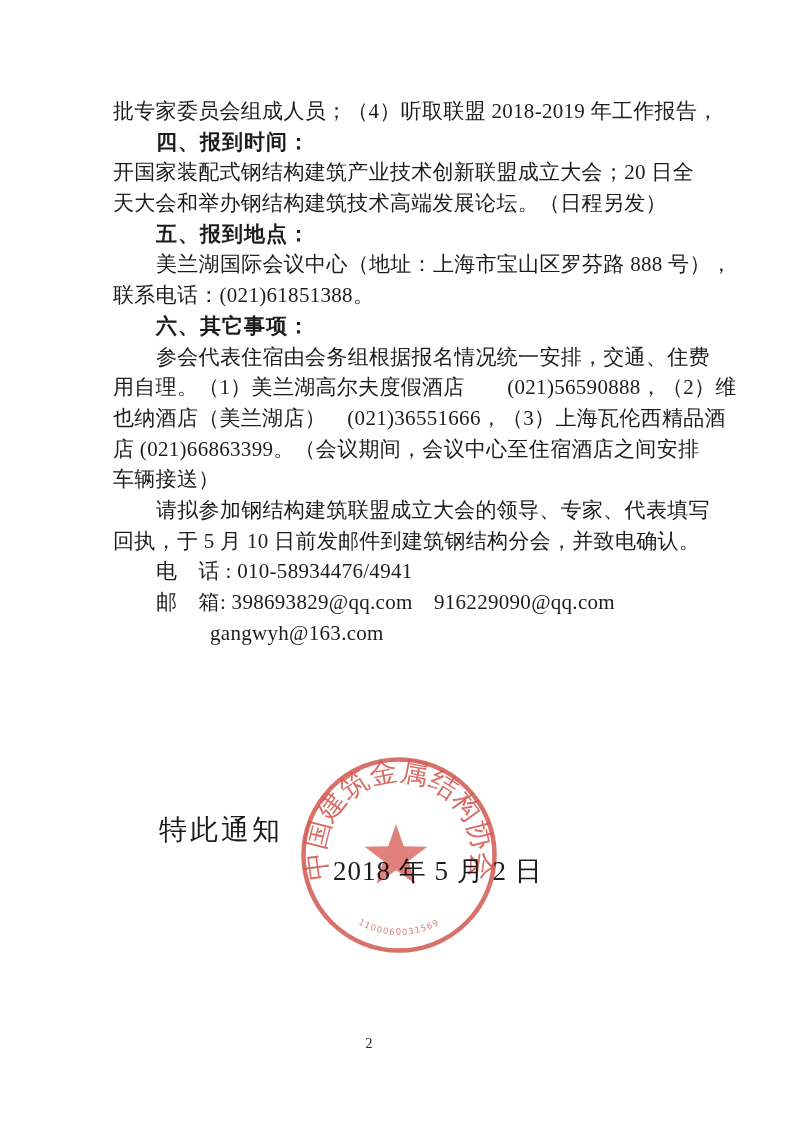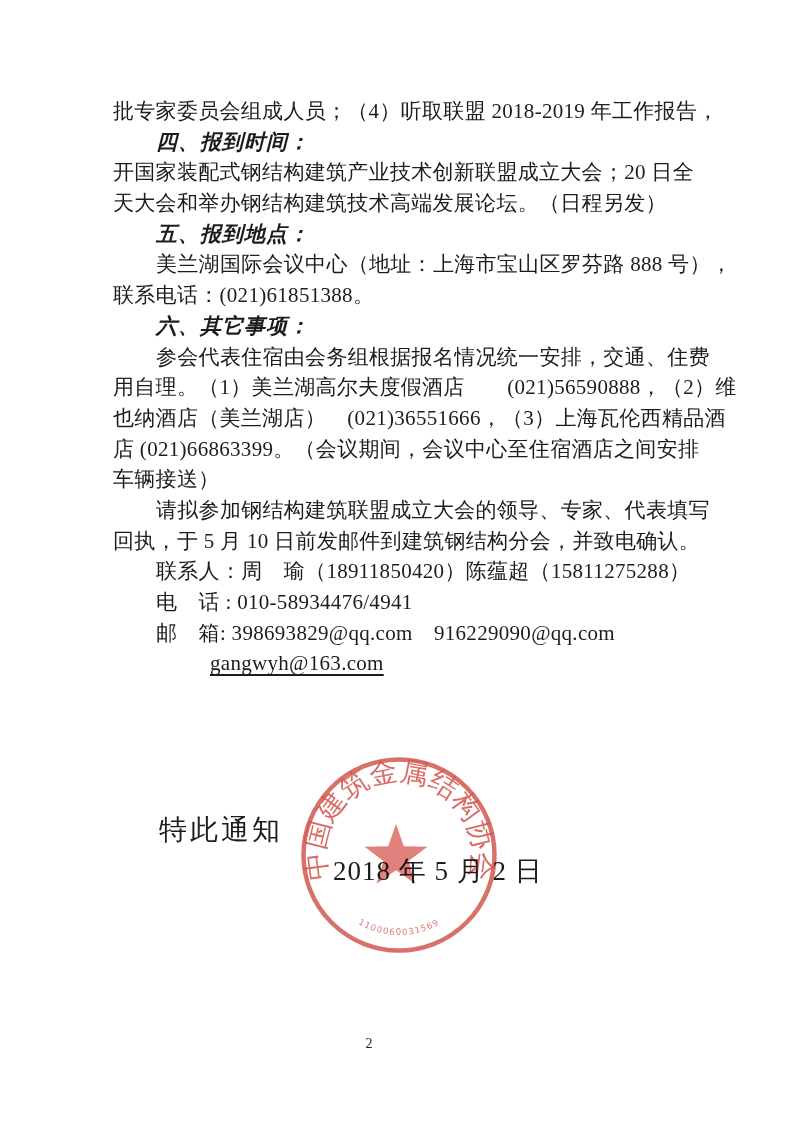--- a/index.html
+++ b/index.html
@@ -9,25 +9,24 @@
   }
   .content { position:absolute; left:113px; top:96px; width:575px; }
   .line {
     height:30.7px; line-height:30.7px; font-size:21px;
     white-space:pre; letter-spacing:0.3px;
   }
   .heading {
     font-weight:bold;
     font-family:"Liberation Sans","DejaVu Sans",sans-serif;
     letter-spacing:1px;
-    font-style:italic;
   }
   .indent { padding-left:43px; }
   .email-line { padding-left:97px; }
-  .email-line .email-text { text-decoration:underline; text-underline-offset:4px; }
+  .email-line .email-text { text-underline-offset:4px; }
   .closing { position:absolute; left:159px; top:811px; font-size:28px; letter-spacing:3px; }
   .date-line { position:absolute; left:333px; top:853px; font-size:27px; letter-spacing:1px; white-space:pre; }
   .stamp {
     position:absolute; left:299px; top:755px; width:200px; height:200px;
     mix-blend-mode:multiply; opacity:0.92; pointer-events:none;
   }
   .page-num {
     position:absolute; left:0; right:0; top:1036px; text-align:center;
     font-size:14px; color:#222;
   }
@@ -46,21 +45,20 @@
     <div class="line indent">美兰湖国际会议中心（地址：上海市宝山区罗芬路 888 号），</div>
     <div class="line">联系电话：(021)61851388。</div>
     <div class="line heading indent">六、其它事项：</div>
     <div class="line indent">参会代表住宿由会务组根据报名情况统一安排，交通、住费</div>
     <div class="line">用自理。（1）美兰湖高尔夫度假酒店　　(021)56590888，（2）维</div>
     <div class="line">也纳酒店（美兰湖店）　(021)36551666，（3）上海瓦伦西精品酒</div>
     <div class="line">店 (021)66863399。（会议期间，会议中心至住宿酒店之间安排</div>
     <div class="line">车辆接送）</div>
     <div class="line indent">请拟参加钢结构建筑联盟成立大会的领导、专家、代表填写</div>
     <div class="line">回执，于 5 月 10 日前发邮件到建筑钢结构分会，并致电确认。</div>
-    <div class="line indent">联系人：周　瑜（18911850420）陈蕴超（15811275288）</div>
     <div class="line indent">电　话 : 010-58934476/4941</div>
     <div class="line indent">邮　箱: 398693829@qq.com　916229090@qq.com</div>
     <div class="line email-line"><span class="email-text">gangwyh@163.com</span></div>
   </div>
 
   <div class="closing">特此通知</div>
   <div class="date-line">2018 年 5 月 2 日</div>
 
   <svg class="stamp" viewBox="0 0 200 200" xmlns="http://www.w3.org/2000/svg">
     <defs>

